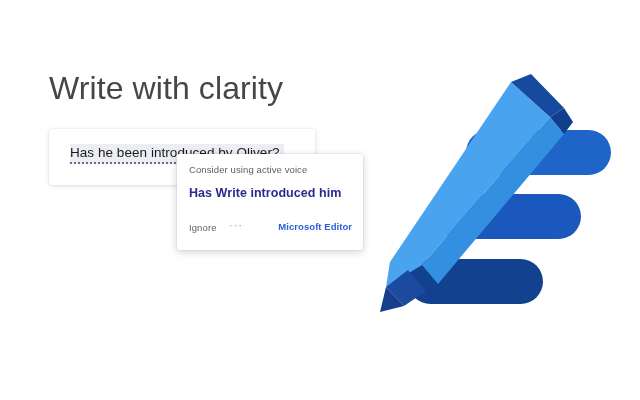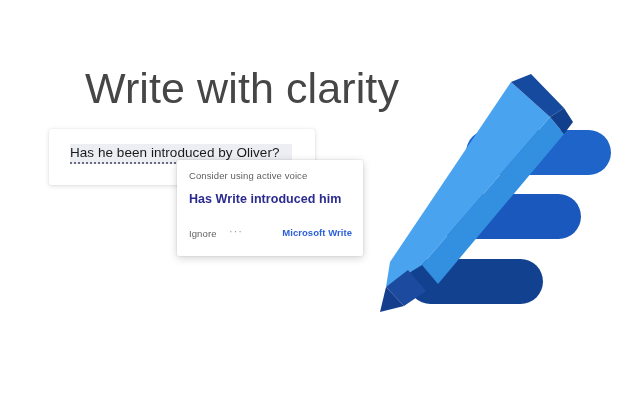--- a/index.html
+++ b/index.html
@@ -18,27 +18,26 @@
     width: 640px;
     height: 400px;
     background: #ffffff;
   }
 
   
   .headline {
     position: absolute;
     left: 49px;
     top: 69px;
-    font-size: 43px;
+    font-size: 32px;
     font-weight: 400;
     color: #464646;
     letter-spacing: 0.1px;
     line-height: 38px;
     white-space: nowrap;
-    margin-left: 36px;
   }
 
   
   .doc-box {
     position: absolute;
     left: 49px;
     top: 129px;
     width: 266px;
     height: 56px;
     background: #ffffff;
@@ -49,29 +48,29 @@
     position: absolute;
     left: 21px;
     top: 16px;
     font-size: 13.5px;
     color: #1a1a1a;
     white-space: nowrap;
     letter-spacing: 0.05px;
   }
   .doc-line .flagged {
     background: #eceef4;
-    padding: 1px 12px 2px 0;
+    padding: 1px 4px 2px 0;
     border-bottom: 2px dotted #6b6b80;
   }
 
   
   .card {
     position: absolute;
     left: 177px;
-    top: 160px;
+    top: 154px;
     width: 186px;
     height: 96px;
     background: #ffffff;
     border-radius: 2px;
     box-shadow: 0 2px 9px rgba(0,0,0,0.18), 0 0 2px rgba(0,0,0,0.14);
   }
   .card-reason {
     position: absolute;
     left: 12px;
     top: 10px;
@@ -149,21 +148,21 @@
   </div>
 
   <div class="card">
     <div class="card-reason">Consider using active voice</div>
 
     <div class="card-suggestion">Has Write introduced him</div>
 
     <div class="card-footer">
       <div class="card-ignore">Ignore</div>
       <div class="card-more">···</div>
-      <div class="card-brand">Microsoft Write</div>
+      <div class="card-brand">Microsoft Editor</div>
     </div>
   </div>
 
   <div class="logo">
     <svg viewBox="0 0 262 250" xmlns="http://www.w3.org/2000/svg">
 
       <g>
         <rect x="40" y="187" width="135" height="45" rx="22.5" fill="#11418f"></rect>
       </g>
 

